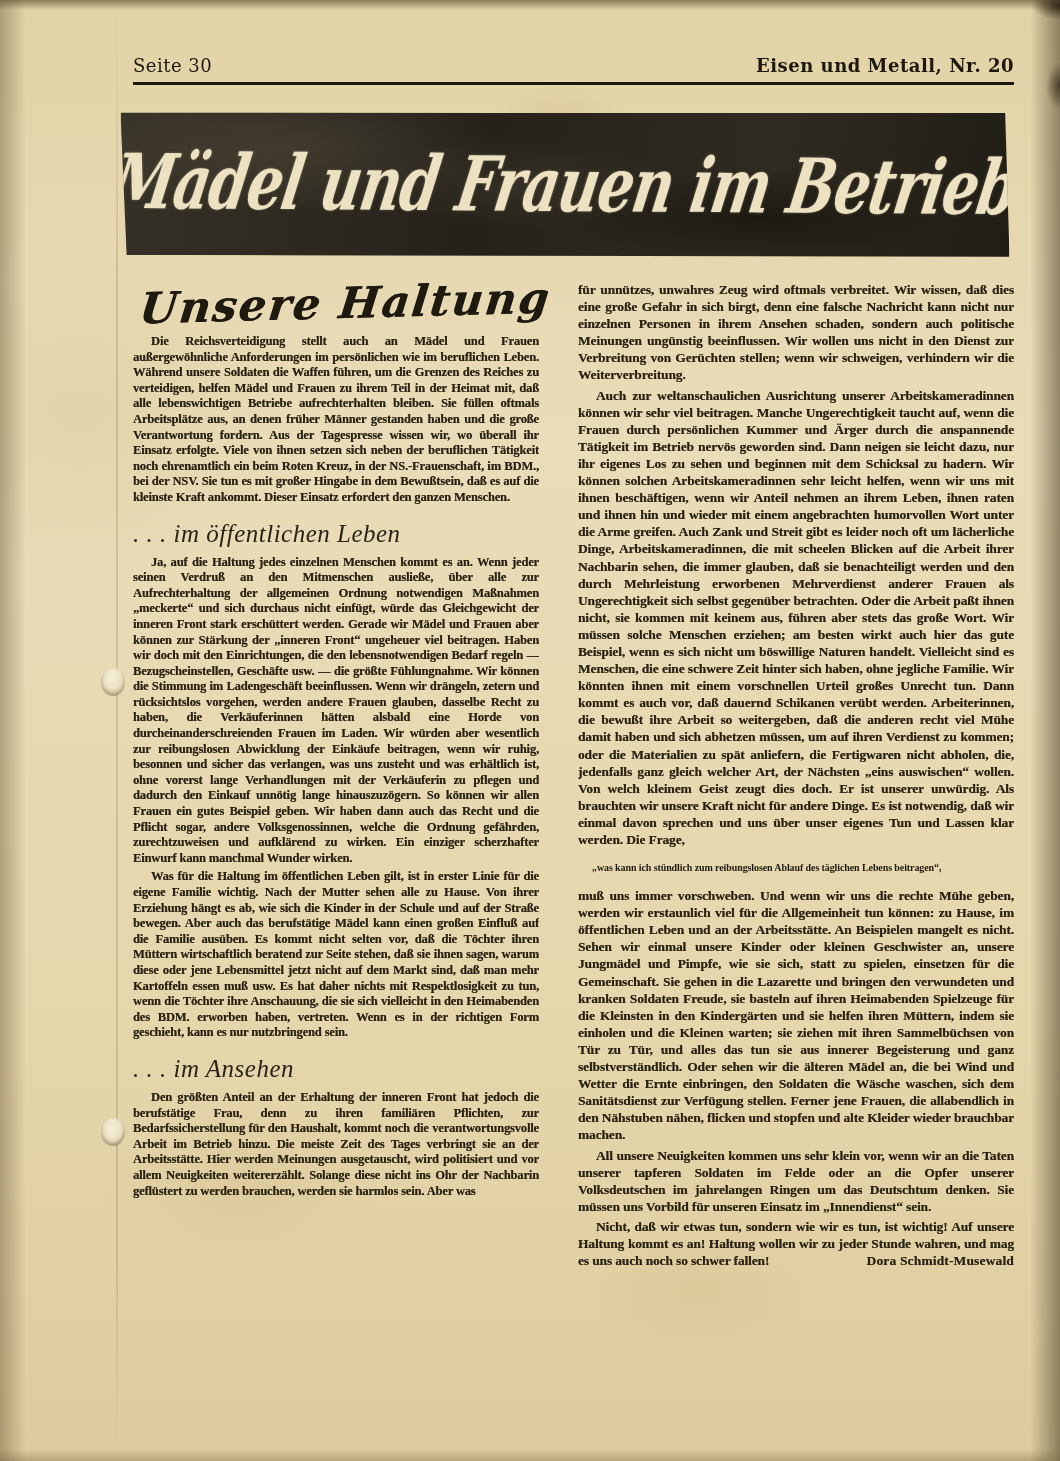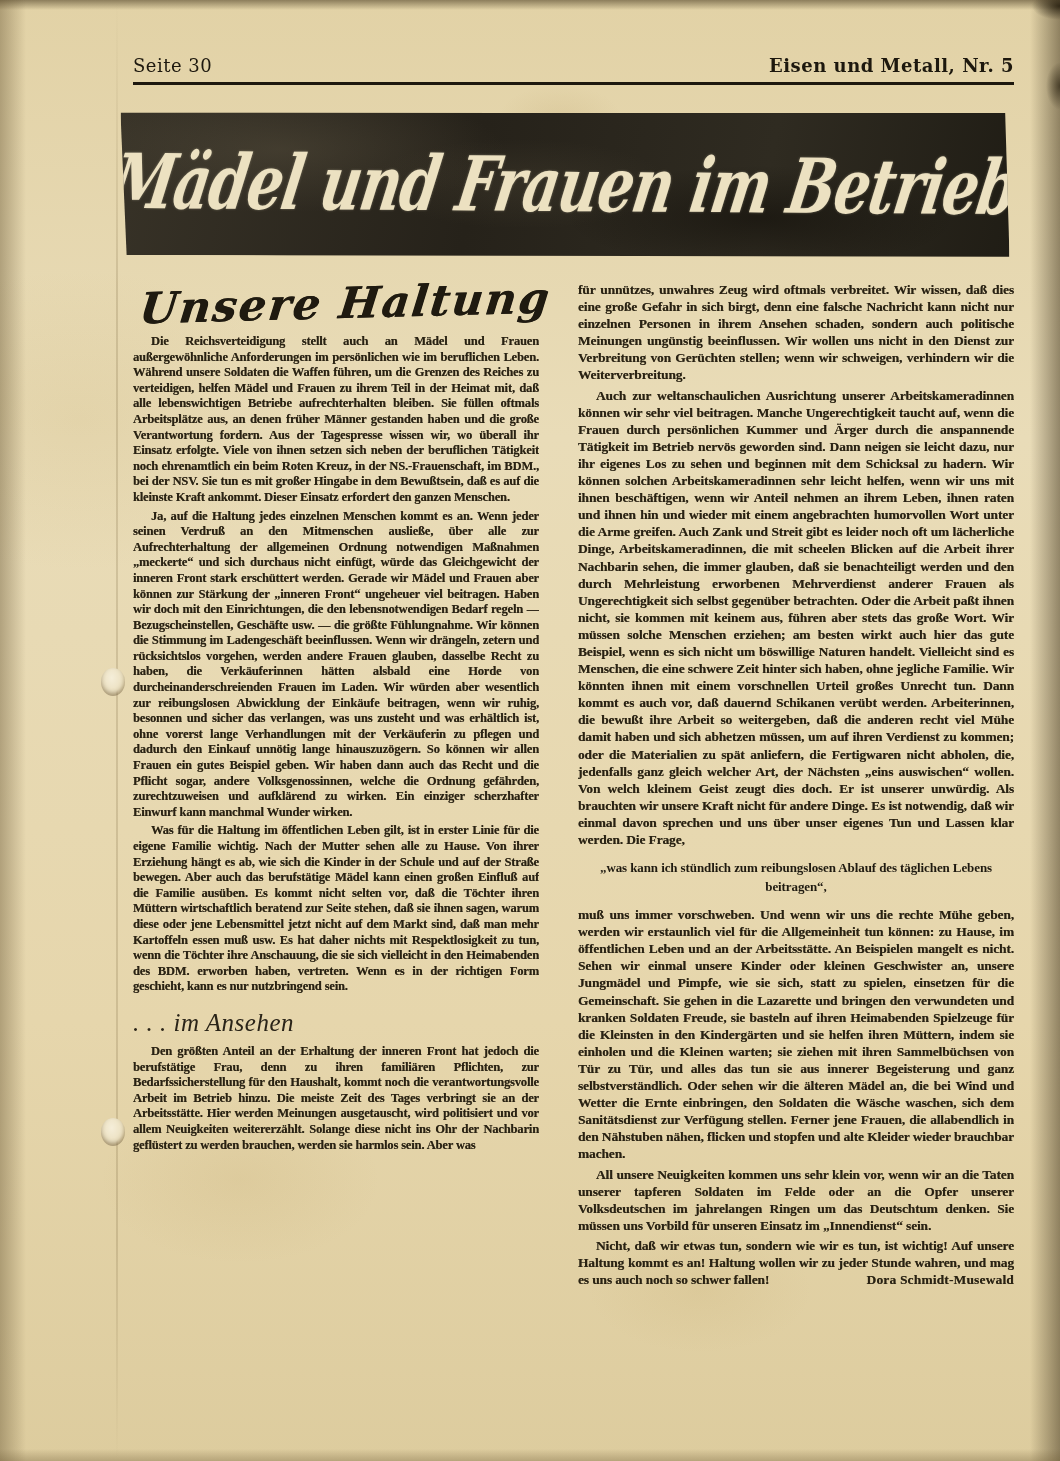--- a/index.html
+++ b/index.html
@@ -65,49 +65,50 @@
     font-size:12.5px;line-height:15.6px;letter-spacing:-.15px;}
   .col-right{left:578px;top:281px;width:436px;height:1176px;overflow:hidden;
     font-size:13.4px;line-height:17.1px;letter-spacing:-.1px;}
 
   .body-para{margin:0 0 3px 0;text-indent:18px;font-weight:700;color:#29221396;
     color:#292213;text-shadow:.2px 0 0 rgba(41,34,19,.6);}
   .body-para.noindent{text-indent:0;}
   .subhead{font-family:"Liberation Serif",serif;font-style:italic;font-weight:400;
     font-size:25px;letter-spacing:.5px;margin:14px 0 7px 0;color:#2a2418;text-indent:0;
     line-height:28px;}
-  .pullquote{font-weight:700;text-align:center;margin:10px 14px 10px 14px;
-    font-size:13px;line-height:19px;color:#1f1a10;text-indent:0;}
+  .pullquote{font-weight:700;text-align:left;margin:10px 14px 10px 14px;
+    font-size:10px;line-height:19px;color:#1f1a10;text-indent:0;}
   .signature{float:right;font-weight:700;letter-spacing:.2px;}
 </style>
 </head>
 <body>
 
 <div class="page">
 
   <div class="edge-top"></div>
   <div class="edge-left"></div>
   <div class="edge-right"></div>
   <div class="edge-bottom"></div>
   <div class="paper-crease"></div>
   <div class="hole h1"></div>
   <div class="hole h2"></div>
 
   <div class="masthead-left">Seite 30</div>
-  <div class="masthead-right">Eisen und Metall, Nr. 5</div>
+  <div class="masthead-right">Eisen und Metall, Nr. 20</div>
   <div class="header-rule"></div>
 
   <div class="banner">
     <div class="banner-title">Mädel und Frauen im Betrieb</div>
   </div>
 
   <div class="main-heading">Unsere Haltung</div>
 
   <div class="col col-left">
       <p class="body-para">Die Reichsverteidigung stellt auch an Mädel und Frauen außergewöhnliche Anforderungen im persönlichen wie im beruflichen Leben. Während unsere Soldaten die Waffen führen, um die Grenzen des Reiches zu verteidigen, helfen Mädel und Frauen zu ihrem Teil in der Heimat mit, daß alle lebenswichtigen Betriebe aufrechterhalten bleiben. Sie füllen oftmals Arbeitsplätze aus, an denen früher Männer gestanden haben und die große Verantwortung fordern. Aus der Tagespresse wissen wir, wo überall ihr Einsatz erfolgte. Viele von ihnen setzen sich neben der beruflichen Tätigkeit noch ehrenamtlich ein beim Roten Kreuz, in der NS.-Frauenschaft, im BDM., bei der NSV. Sie tun es mit großer Hingabe in dem Bewußtsein, daß es auf die kleinste Kraft ankommt. Dieser Einsatz erfordert den ganzen Menschen.</p>
+      <h3 class="subhead">. . . im öffentlichen Leben</h3>
       <p class="body-para">Ja, auf die Haltung jedes einzelnen Menschen kommt es an. Wenn jeder seinen Verdruß an den Mitmenschen ausließe, über alle zur Aufrechterhaltung der allgemeinen Ordnung notwendigen Maßnahmen „meckerte“ und sich durchaus nicht einfügt, würde das Gleichgewicht der inneren Front stark erschüttert werden. Gerade wir Mädel und Frauen aber können zur Stärkung der „inneren Front“ ungeheuer viel beitragen. Haben wir doch mit den Einrichtungen, die den lebensnotwendigen Bedarf regeln — Bezugscheinstellen, Geschäfte usw. — die größte Fühlungnahme. Wir können die Stimmung im Ladengeschäft beeinflussen. Wenn wir drängeln, zetern und rücksichtslos vorgehen, werden andere Frauen glauben, dasselbe Recht zu haben, die Verkäuferinnen hätten alsbald eine Horde von durcheinanderschreienden Frauen im Laden. Wir würden aber wesentlich zur reibungslosen Abwicklung der Einkäufe beitragen, wenn wir ruhig, besonnen und sicher das verlangen, was uns zusteht und was erhältlich ist, ohne vorerst lange Verhandlungen mit der Verkäuferin zu pflegen und dadurch den Einkauf unnötig lange hinauszuzögern. So können wir allen Frauen ein gutes Beispiel geben. Wir haben dann auch das Recht und die Pflicht sogar, andere Volksgenossinnen, welche die Ordnung gefährden, zurechtzuweisen und aufklärend zu wirken. Ein einziger scherzhafter Einwurf kann manchmal Wunder wirken.</p>
       <p class="body-para">Was für die Haltung im öffentlichen Leben gilt, ist in erster Linie für die eigene Familie wichtig. Nach der Mutter sehen alle zu Hause. Von ihrer Erziehung hängt es ab, wie sich die Kinder in der Schule und auf der Straße bewegen. Aber auch das berufstätige Mädel kann einen großen Einfluß auf die Familie ausüben. Es kommt nicht selten vor, daß die Töchter ihren Müttern wirtschaftlich beratend zur Seite stehen, daß sie ihnen sagen, warum diese oder jene Lebensmittel jetzt nicht auf dem Markt sind, daß man mehr Kartoffeln essen muß usw. Es hat daher nichts mit Respektlosigkeit zu tun, wenn die Töchter ihre Anschauung, die sie sich vielleicht in den Heimabenden des BDM. erworben haben, vertreten. Wenn es in der richtigen Form geschieht, kann es nur nutzbringend sein.</p>
       <h3 class="subhead">. . . im Ansehen</h3>
       <p class="body-para">Den größten Anteil an der Erhaltung der inneren Front hat jedoch die berufstätige Frau, denn zu ihren familiären Pflichten, zur Bedarfssicherstellung für den Haushalt, kommt noch die verantwortungsvolle Arbeit im Betrieb hinzu. Die meiste Zeit des Tages verbringt sie an der Arbeitsstätte. Hier werden Meinungen ausgetauscht, wird politisiert und vor allem Neuigkeiten weitererzählt. Solange diese nicht ins Ohr der Nachbarin geflüstert zu werden brauchen, werden sie harmlos sein. Aber was</p>
     </div>
   <div class="col col-right">
       <p class="body-para noindent">für unnützes, unwahres Zeug wird oftmals verbreitet. Wir wissen, daß dies eine große Gefahr in sich birgt, denn eine falsche Nachricht kann nicht nur einzelnen Personen in ihrem Ansehen schaden, sondern auch politische Meinungen ungünstig beeinflussen. Wir wollen uns nicht in den Dienst zur Verbreitung von Gerüchten stellen; wenn wir schweigen, verhindern wir die Weiterverbreitung.</p>
       <p class="body-para">Auch zur weltanschaulichen Ausrichtung unserer Arbeitskameradinnen können wir sehr viel beitragen. Manche Ungerechtigkeit taucht auf, wenn die Frauen durch persönlichen Kummer und Ärger durch die anspannende Tätigkeit im Betrieb nervös geworden sind. Dann neigen sie leicht dazu, nur ihr eigenes Los zu sehen und beginnen mit dem Schicksal zu hadern. Wir können solchen Arbeitskameradinnen sehr leicht helfen, wenn wir uns mit ihnen beschäftigen, wenn wir Anteil nehmen an ihrem Leben, ihnen raten und ihnen hin und wieder mit einem angebrachten humorvollen Wort unter die Arme greifen. Auch Zank und Streit gibt es leider noch oft um lächerliche Dinge, Arbeitskameradinnen, die mit scheelen Blicken auf die Arbeit ihrer Nachbarin sehen, die immer glauben, daß sie benachteiligt werden und den durch Mehrleistung erworbenen Mehrverdienst anderer Frauen als Ungerechtigkeit sich selbst gegenüber betrachten. Oder die Arbeit paßt ihnen nicht, sie kommen mit keinem aus, führen aber stets das große Wort. Wir müssen solche Menschen erziehen; am besten wirkt auch hier das gute Beispiel, wenn es sich nicht um böswillige Naturen handelt. Vielleicht sind es Menschen, die eine schwere Zeit hinter sich haben, ohne jegliche Familie. Wir könnten ihnen mit einem vorschnellen Urteil großes Unrecht tun. Dann kommt es auch vor, daß dauernd Schikanen verübt werden. Arbeiterinnen, die bewußt ihre Arbeit so weitergeben, daß die anderen recht viel Mühe damit haben und sich abhetzen müssen, um auf ihren Verdienst zu kommen; oder die Materialien zu spät anliefern, die Fertigwaren nicht abholen, die, jedenfalls ganz gleich welcher Art, der Nächsten „eins auswischen“ wollen. Von welch kleinem Geist zeugt dies doch. Er ist unserer unwürdig. Als brauchten wir unsere Kraft nicht für andere Dinge. Es ist notwendig, daß wir einmal davon sprechen und uns über unser eigenes Tun und Lassen klar werden. Die Frage,</p>
       <div class="pullquote">„was kann ich stündlich zum reibungslosen Ablauf des täglichen Lebens beitragen“,</div>
       <p class="body-para noindent">muß uns immer vorschweben. Und wenn wir uns die rechte Mühe geben, werden wir erstaunlich viel für die Allgemeinheit tun können: zu Hause, im öffentlichen Leben und an der Arbeitsstätte. An Beispielen mangelt es nicht. Sehen wir einmal unsere Kinder oder kleinen Geschwister an, unsere Jungmädel und Pimpfe, wie sie sich, statt zu spielen, einsetzen für die Gemeinschaft. Sie gehen in die Lazarette und bringen den verwundeten und kranken Soldaten Freude, sie basteln auf ihren Heimabenden Spielzeuge für die Kleinsten in den Kindergärten und sie helfen ihren Müttern, indem sie einholen und die Kleinen warten; sie ziehen mit ihren Sammelbüchsen von Tür zu Tür, und alles das tun sie aus innerer Begeisterung und ganz selbstverständlich. Oder sehen wir die älteren Mädel an, die bei Wind und Wetter die Ernte einbringen, den Soldaten die Wäsche waschen, sich dem Sanitätsdienst zur Verfügung stellen. Ferner jene Frauen, die allabendlich in den Nähstuben nähen, flicken und stopfen und alte Kleider wieder brauchbar machen.</p>

